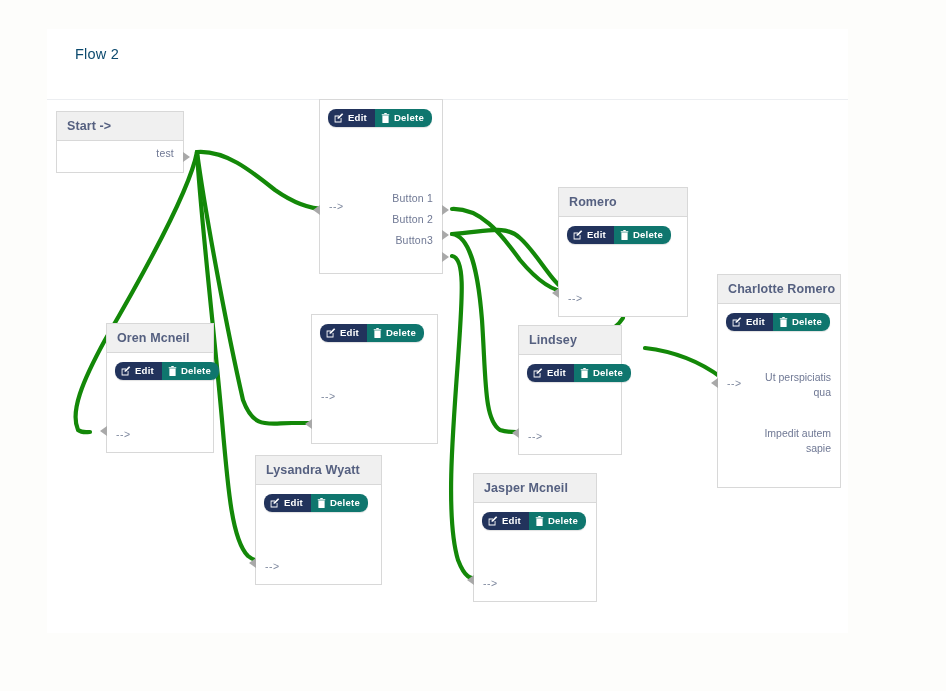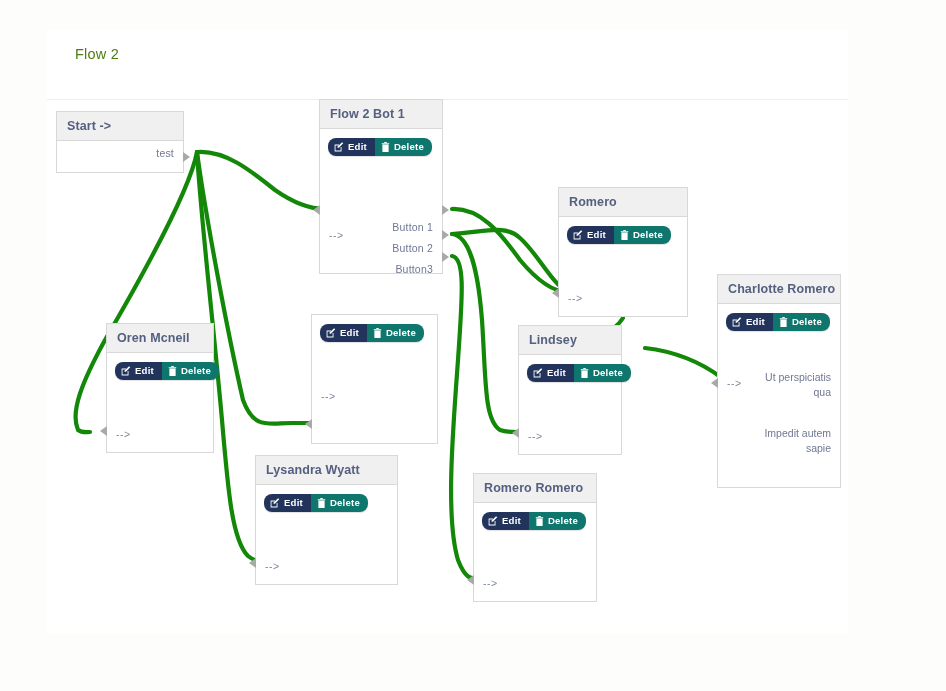--- a/index.html
+++ b/index.html
@@ -39,21 +39,21 @@
     height: 71px;
     border-bottom: 1px solid #eceef1;
     box-sizing: border-box;
   }
 
   .flow-title {
     position: absolute;
     left: 28px;
     top: 17px;
     font-size: 14.5px;
-    color: #4d7c0f;
+    color: #0c4a6e;
     letter-spacing: .2px;
   }
 
   .flow-canvas {
     position: absolute;
     left: 0;
     top: 71px;
     width: 100%;
     height: 533px;
     overflow: visible;
@@ -240,23 +240,20 @@
     </div>
     <div class="node-body">
       <div class="out-stack" style="top:2px;">
         <div class="port-out">test</div>
       </div>
     </div>
     <span class="handle" style="right:-7px;top:40px;"></span>
   </div>
 
   <div class="node" style="left:319px;top:99px;width:124px;height:175px;">
-    <div class="node-head">
-      <span class="node-head-title">Flow 2 Bot 1</span>
-    </div>
     <div class="node-body">
       <div class="btn-group">
         <span class="btn btn-edit">
           <svg width="10" height="10" viewBox="0 0 16 16">
             <path fill="#fff" d="M1 4h7v1.4H2.4v8.2h8.2V8H12v7H1z"></path>
             <path fill="#fff" d="M14.8 2.1 12.9.2 6.3 6.8l-.7 2.6 2.6-.7z"></path>
           </svg>
           <span>Edit</span>
         </span>
         <span class="btn btn-delete">
@@ -334,21 +331,21 @@
       </div>
       <div class="ports">
         <div class="port-row">
           <span class="port-in">--&gt;</span>
         </div>
       </div>
     </div>
     <span class="handle left" style="left:-7px;top:104px;"></span>
   </div>
 
-  <div class="node" style="left:255px;top:455px;width:143px;height:130px;">
+  <div class="node" style="left:255px;top:455px;width:127px;height:130px;">
     <div class="node-head">
       <span class="node-head-title">Lysandra Wyatt</span>
     </div>
     <div class="node-body">
       <div class="btn-group">
         <span class="btn btn-edit">
           <svg width="10" height="10" viewBox="0 0 16 16">
             <path fill="#fff" d="M1 4h7v1.4H2.4v8.2h8.2V8H12v7H1z"></path>
             <path fill="#fff" d="M14.8 2.1 12.9.2 6.3 6.8l-.7 2.6 2.6-.7z"></path>
           </svg>
@@ -366,21 +363,21 @@
         <div class="port-row">
           <span class="port-in">--&gt;</span>
         </div>
       </div>
     </div>
     <span class="handle left" style="left:-7px;top:102px;"></span>
   </div>
 
   <div class="node" style="left:473px;top:473px;width:124px;height:129px;">
     <div class="node-head">
-      <span class="node-head-title">Romero Romero</span>
+      <span class="node-head-title">Jasper Mcneil</span>
     </div>
     <div class="node-body">
       <div class="btn-group">
         <span class="btn btn-edit">
           <svg width="10" height="10" viewBox="0 0 16 16">
             <path fill="#fff" d="M1 4h7v1.4H2.4v8.2h8.2V8H12v7H1z"></path>
             <path fill="#fff" d="M14.8 2.1 12.9.2 6.3 6.8l-.7 2.6 2.6-.7z"></path>
           </svg>
           <span>Edit</span>
         </span>

